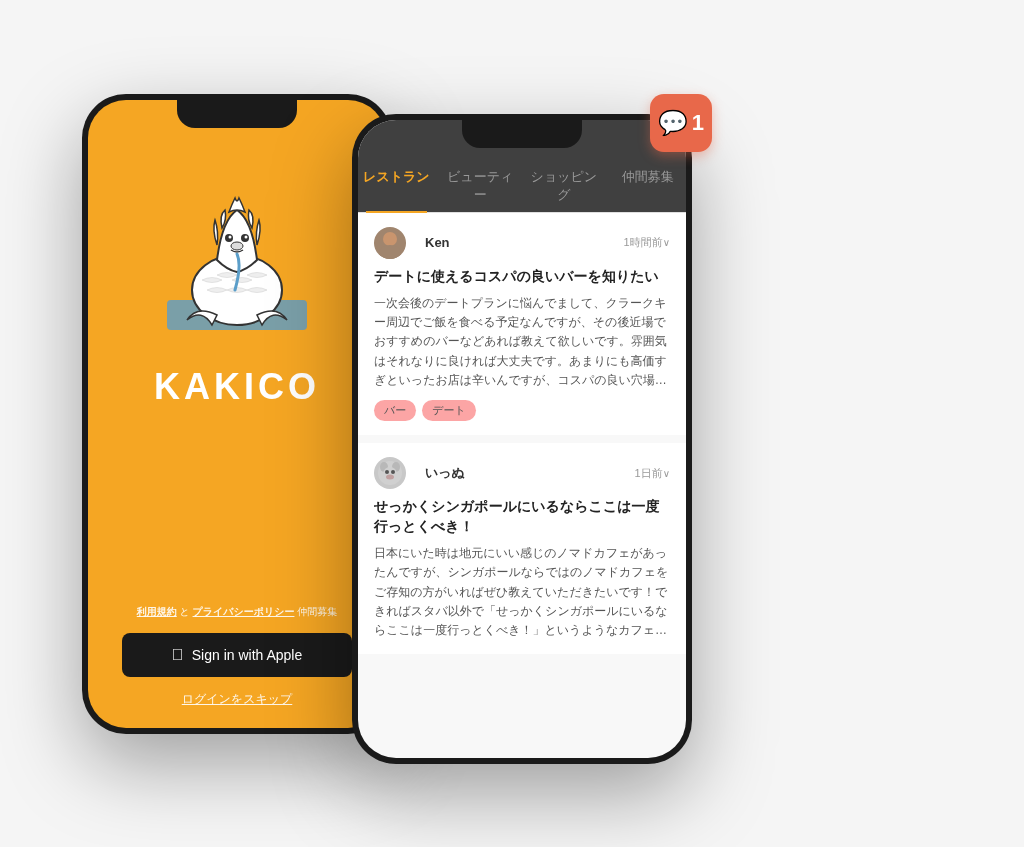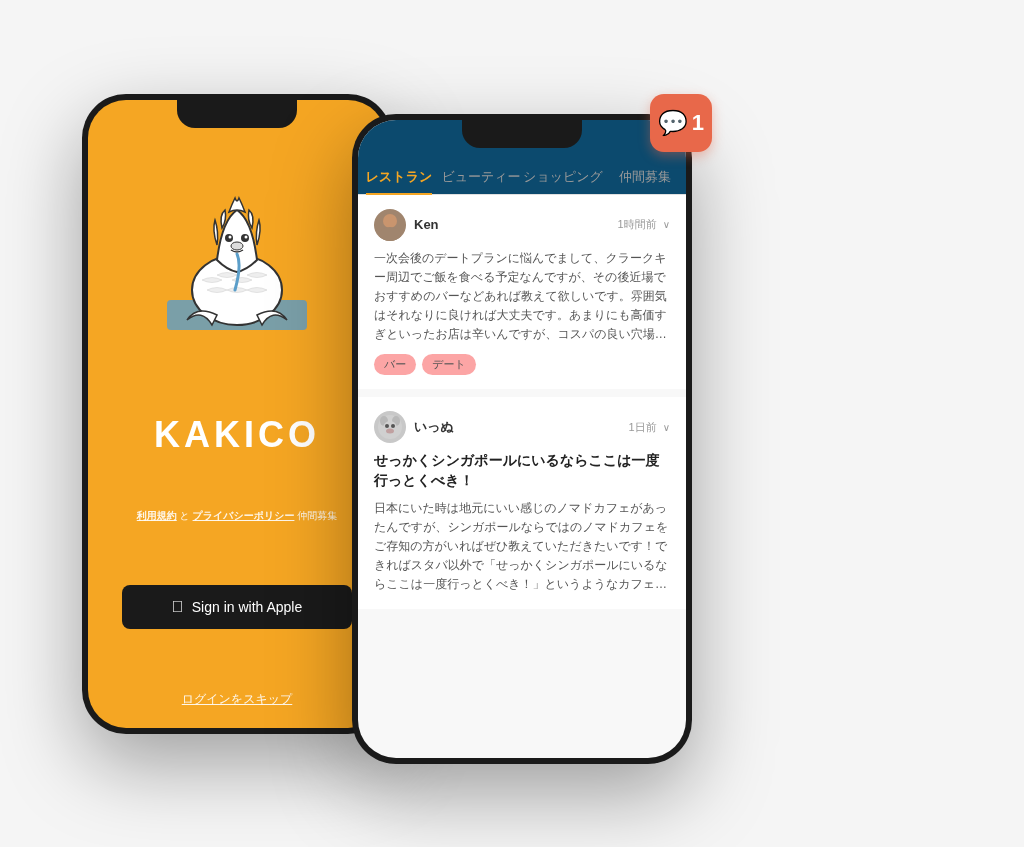--- a/index.html
+++ b/index.html
@@ -61,21 +61,20 @@
     }
     .phone-left-screen {
       width: 100%;
       height: 100%;
       background: #F5A623;
       display: flex;
       flex-direction: column;
       align-items: center;
       padding-top: 40px;
       position: relative;
-      gap: 48px;
     }
 
     
     .merlion-container {
       width: 180px;
       height: 190px;
       margin-top: 20px;
       position: relative;
     }
 
@@ -157,21 +156,22 @@
       background: #f8f8f8;
       display: flex;
       flex-direction: column;
     }
 
     
     .tab-bar {
       display: flex;
       padding: 40px 0 0 0;
       border-bottom: 1px solid #e0e0e0;
-      background: #0c4a6e;
+      background: #404040;
+      gap: 7px;
     }
     .tab-item {
       flex: 1;
       text-align: center;
       padding: 8px 0;
       font-size: 13px;
       color: #999;
       cursor: pointer;
       position: relative;
     }
@@ -205,21 +205,21 @@
 
     .post-header {
       display: flex;
       align-items: center;
       justify-content: space-between;
       margin-bottom: 8px;
     }
     .post-user {
       display: flex;
       align-items: center;
-      gap: 8px;
+      gap: 19px;
     }
     .avatar {
       width: 32px;
       height: 32px;
       border-radius: 50%;
       background: #ddd;
       overflow: hidden;
       display: flex;
       align-items: center;
       justify-content: center;
@@ -228,21 +228,20 @@
     .avatar.human { background: #a0856e; }
     .avatar.dog { background: #c8c8c8; }
     .username {
       font-size: 13px;
       font-weight: 600;
       color: #333;
     }
     .post-meta {
       display: flex;
       align-items: center;
-      gap: 6px;
       font-size: 11px;
       color: #999;
     }
     .chevron-icon {
       font-size: 10px;
       color: #999;
     }
 
     .post-title {
       font-size: 14px;
@@ -406,20 +405,21 @@
                     <ellipse cx="16" cy="26" rx="11" ry="8" fill="#a0856e"></ellipse>
                   </svg>
                 </div>
                 <span class="username">Ken</span>
               </div>
               <div class="post-meta">
                 <span>1時間前</span>
                 <span class="chevron-icon">∨</span>
               </div>
             </div>
+            <div class="post-title">デートに使えるコスパの良いバーを知りたい</div>
             <div class="post-body">一次会後のデートプランに悩んでまして、クラークキー周辺でご飯を食べる予定なんですが、その後近場でおすすめのバーなどあれば教えて欲しいです。雰囲気はそれなりに良ければ大丈夫です。あまりにも高価すぎといったお店は辛いんですが、コスパの良い穴場バーなどありますでしょうか？もし…</div>
             <div class="post-tags">
               <span class="tag">バー</span>
               <span class="tag">デート</span>
             </div>
           </div>
 
           <div class="post-card">
             <div class="post-header">
               <div class="post-user">

